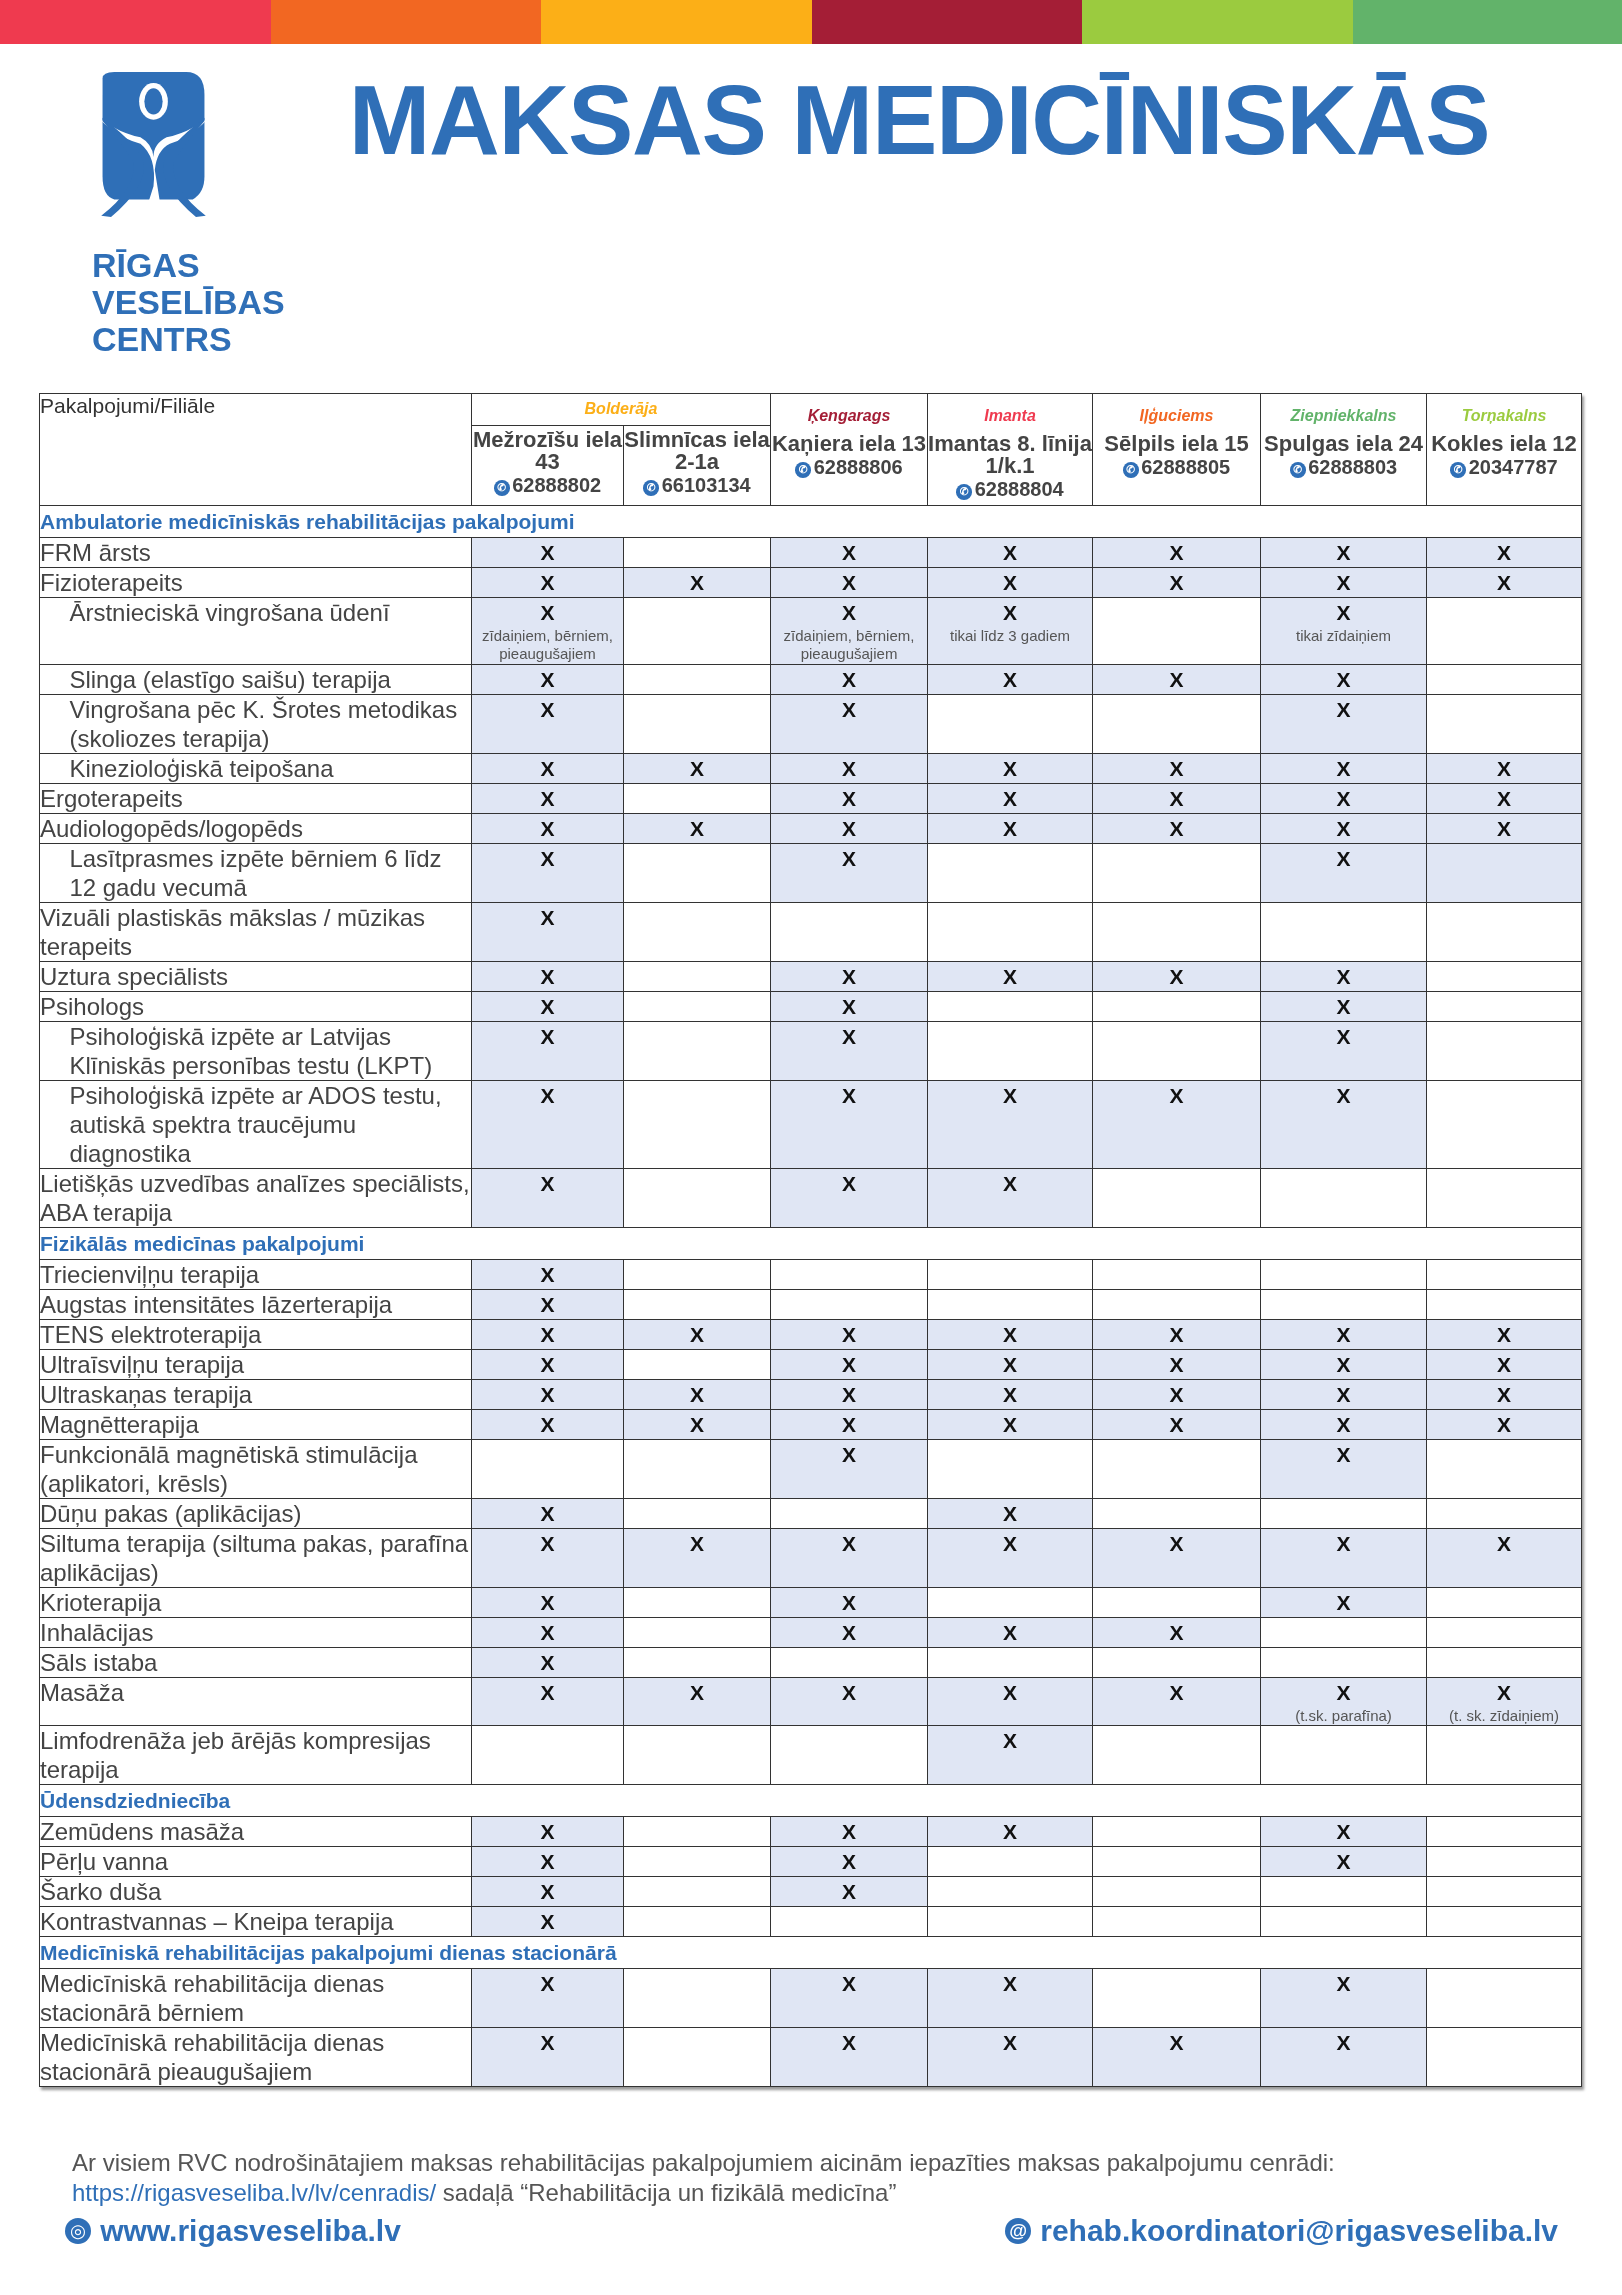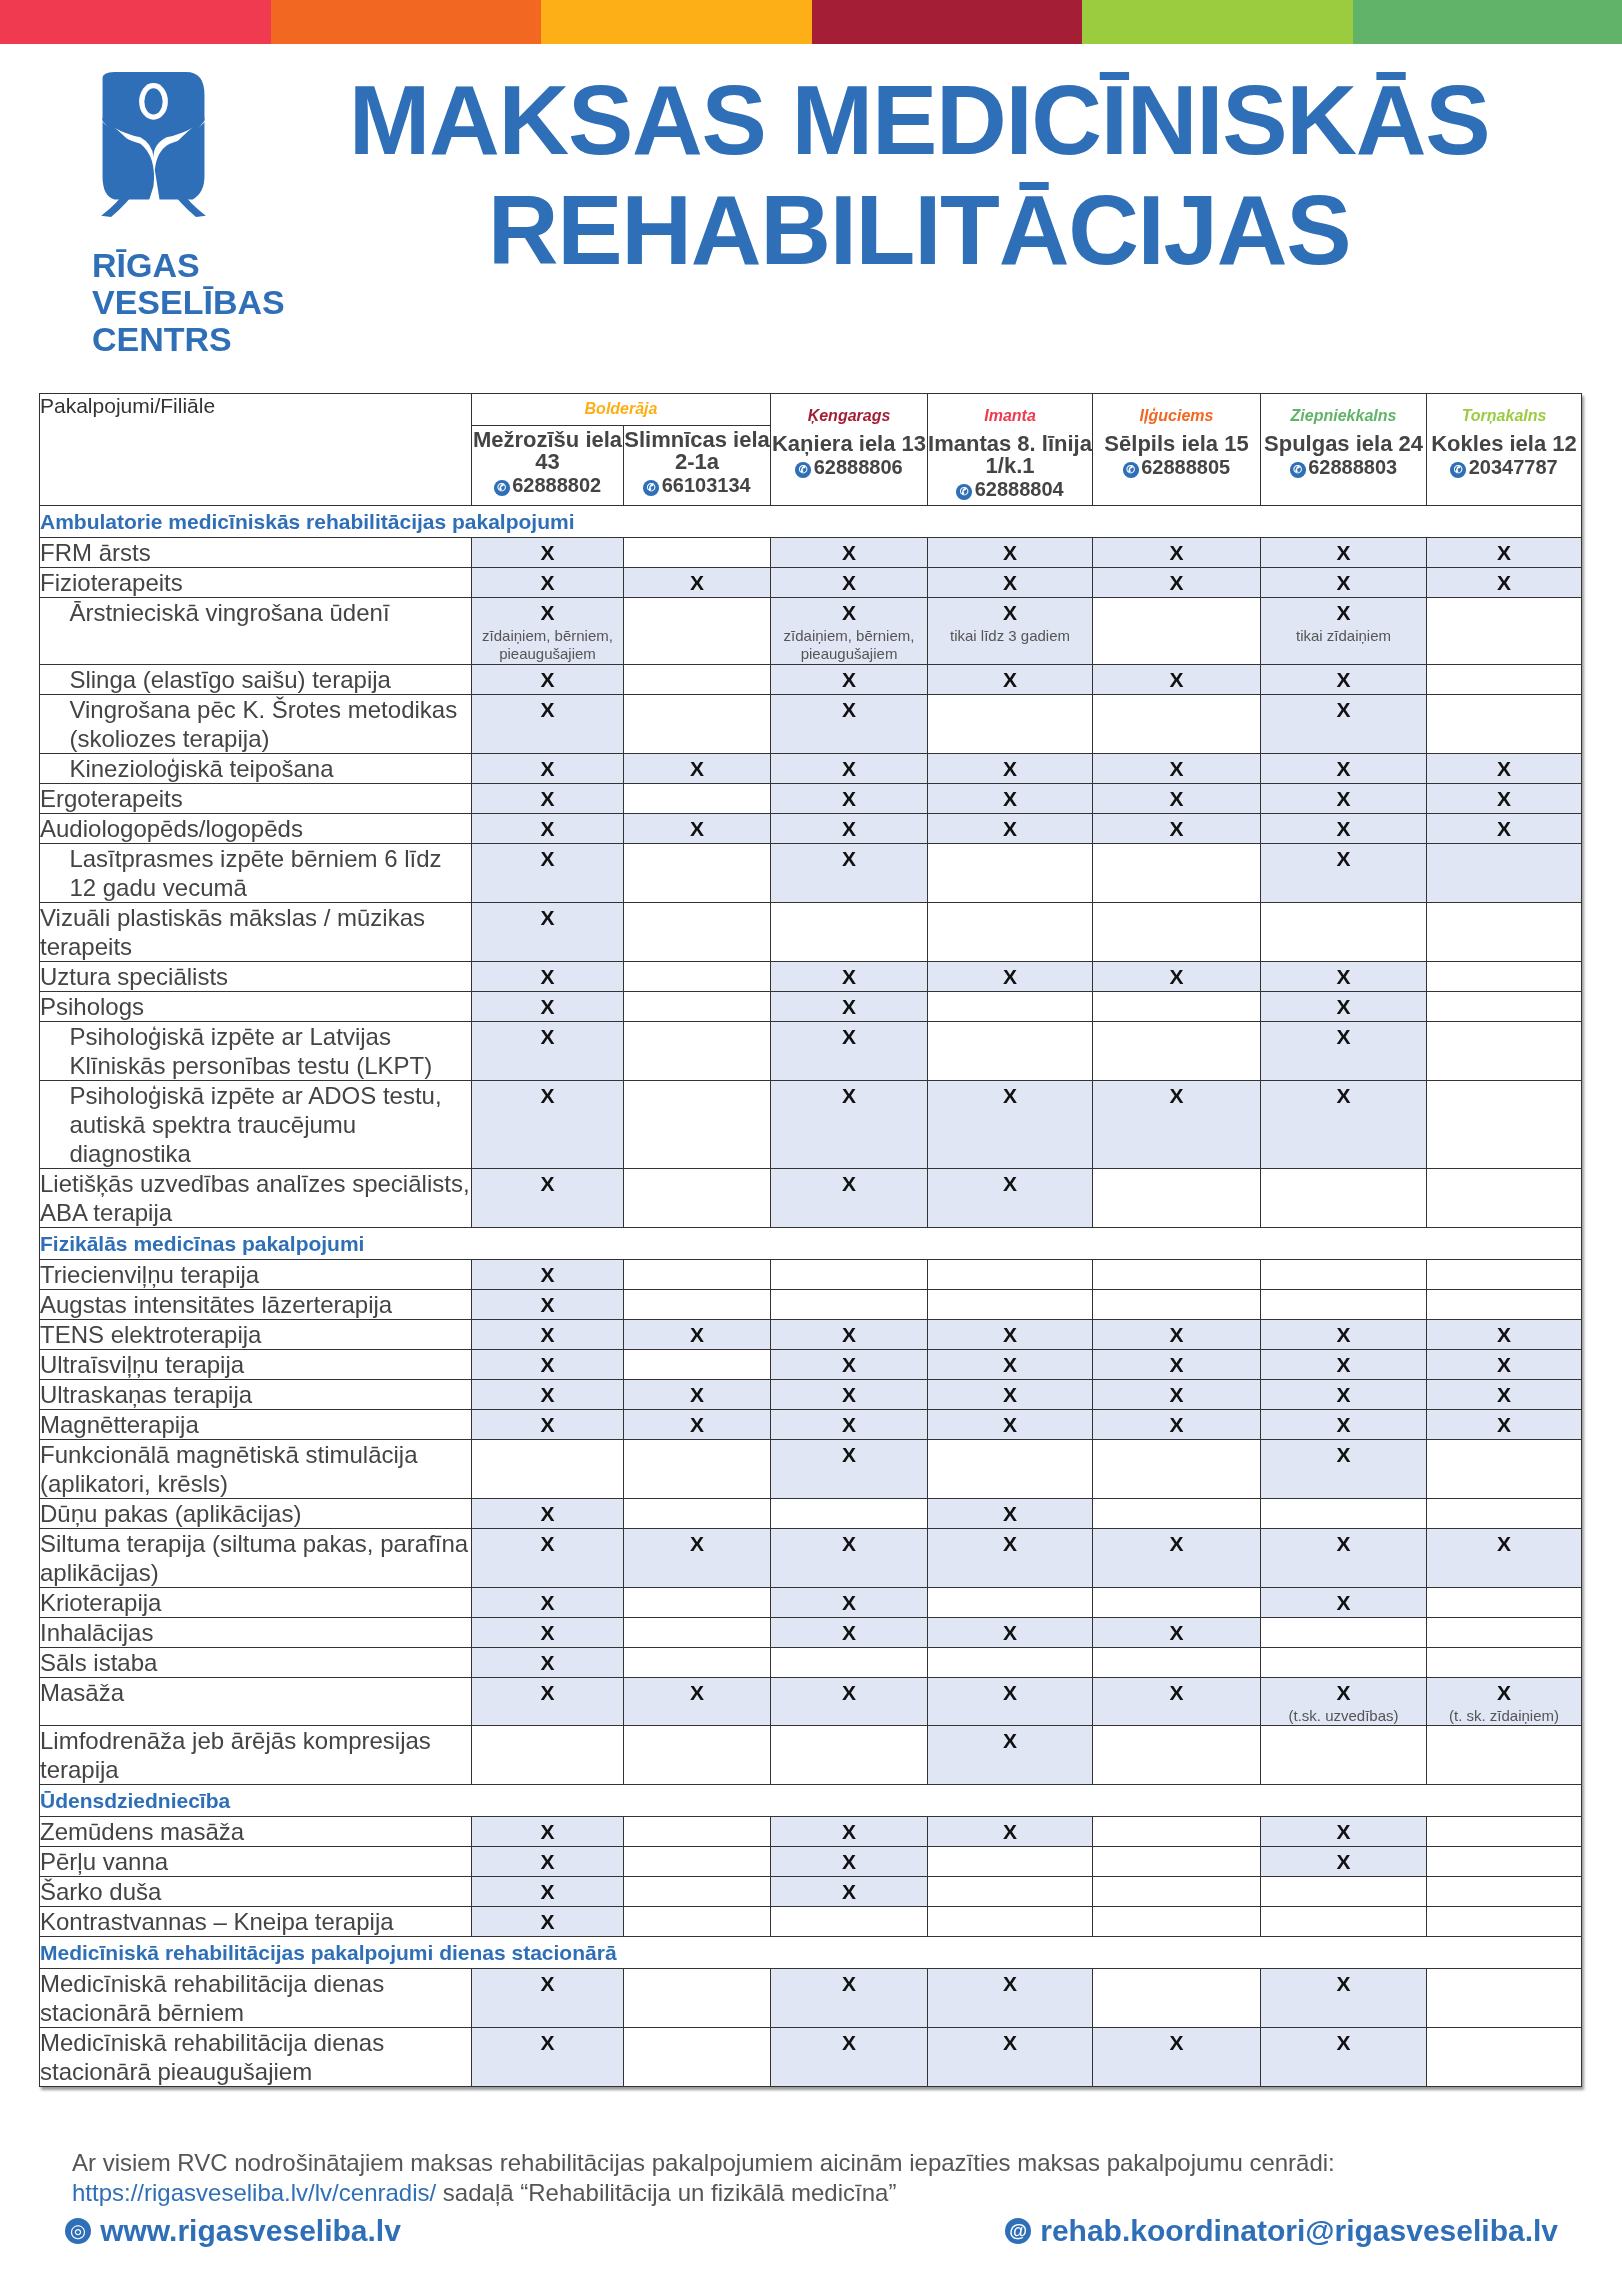--- a/index.html
+++ b/index.html
@@ -62,21 +62,20 @@
   </svg>
 </div>
 <div class="logo-text">
   <div>RĪGAS</div>
   <div>VESELĪBAS</div>
   <div>CENTRS</div>
 </div>
 
 <div class="title">
   <span>MAKSAS MEDICĪNISKĀS</span>
-  <span>REHABILITĀCIJAS</span>
 </div>
 
 <table class="grid" id="grid">
   <colgroup>
       <col class="c0">
       <col class="c1">
       <col class="c2">
       <col class="c3">
       <col class="c4">
       <col class="c5">
@@ -401,21 +400,21 @@
         <td class="cell"><span></span></td>
         <td class="cell"><span></span></td>
       </tr>
       <tr>
         <td class="svc">Masāža</td>
         <td class="cell on"><span>X</span></td>
         <td class="cell on"><span>X</span></td>
         <td class="cell on"><span>X</span></td>
         <td class="cell on"><span>X</span></td>
         <td class="cell on"><span>X</span></td>
-        <td class="cell on"><span>X</span><span class="note">(t.sk. uzvedības)</span></td>
+        <td class="cell on"><span>X</span><span class="note">(t.sk. parafīna)</span></td>
         <td class="cell on"><span>X</span><span class="note">(t. sk. zīdaiņiem)</span></td>
       </tr>
       <tr>
         <td class="svc">Limfodrenāža jeb ārējās kompresijas terapija</td>
         <td class="cell"><span></span></td>
         <td class="cell"><span></span></td>
         <td class="cell"><span></span></td>
         <td class="cell on"><span>X</span></td>
         <td class="cell"><span></span></td>
         <td class="cell"><span></span></td>

